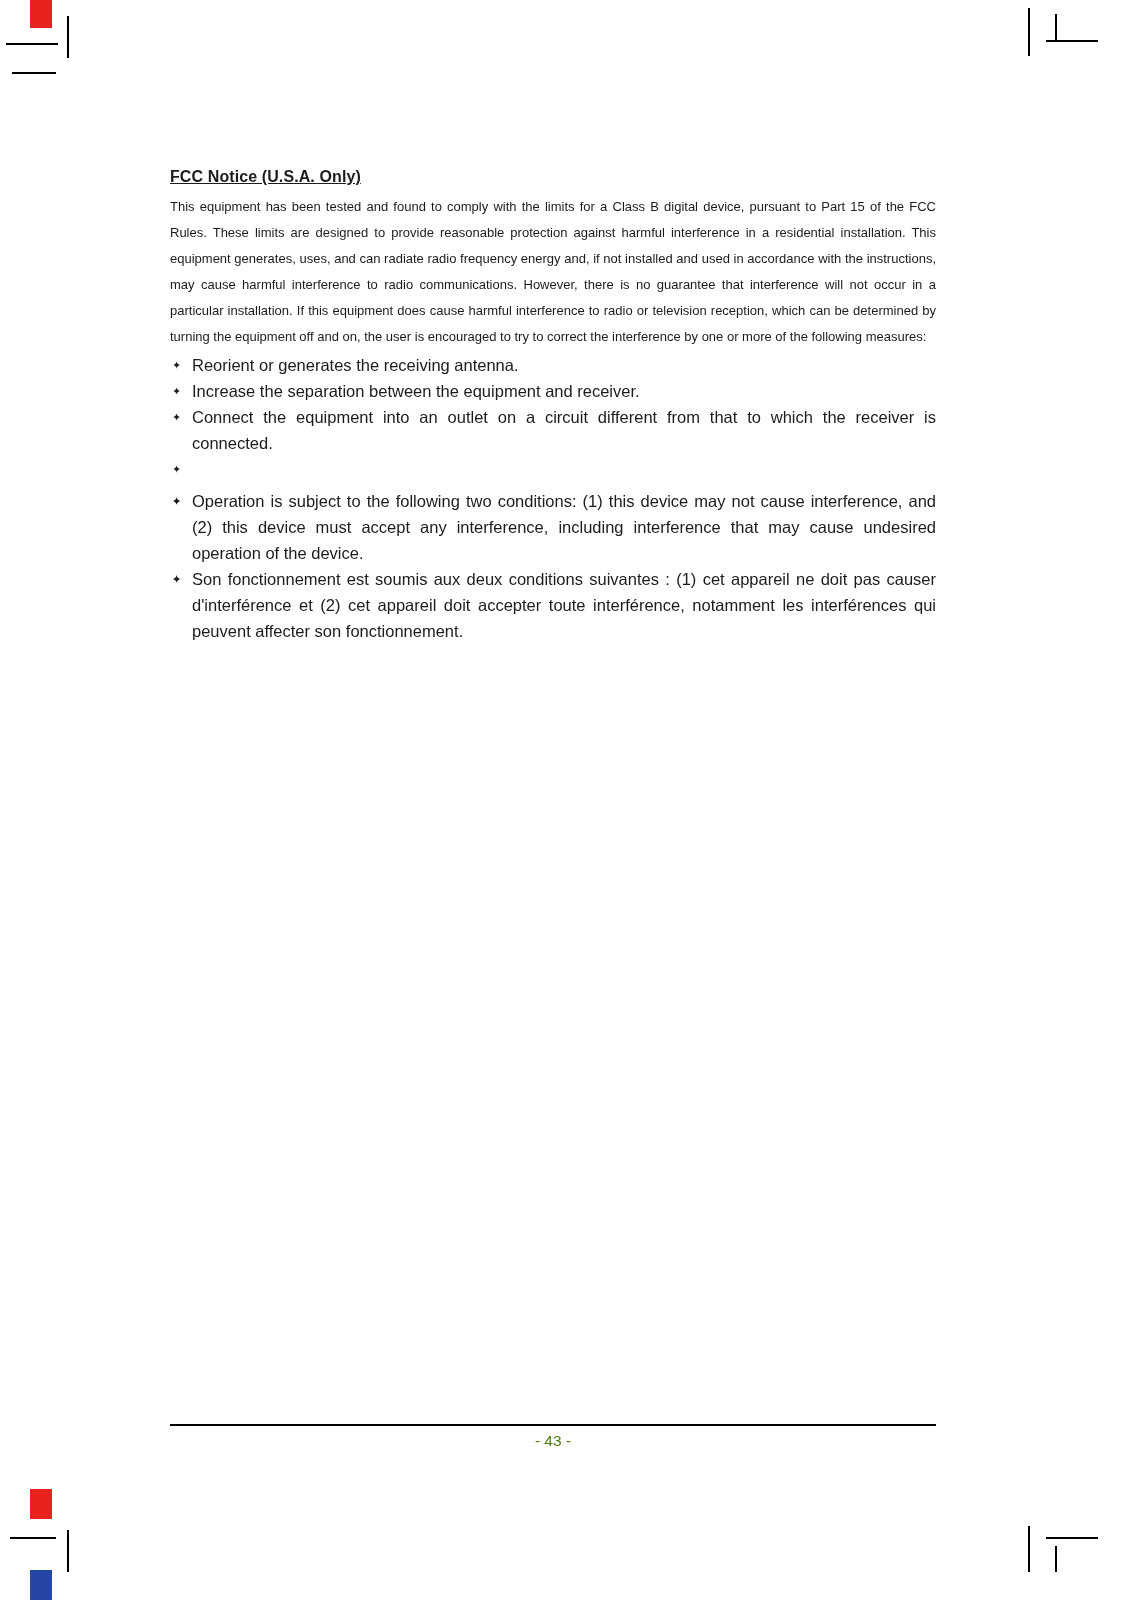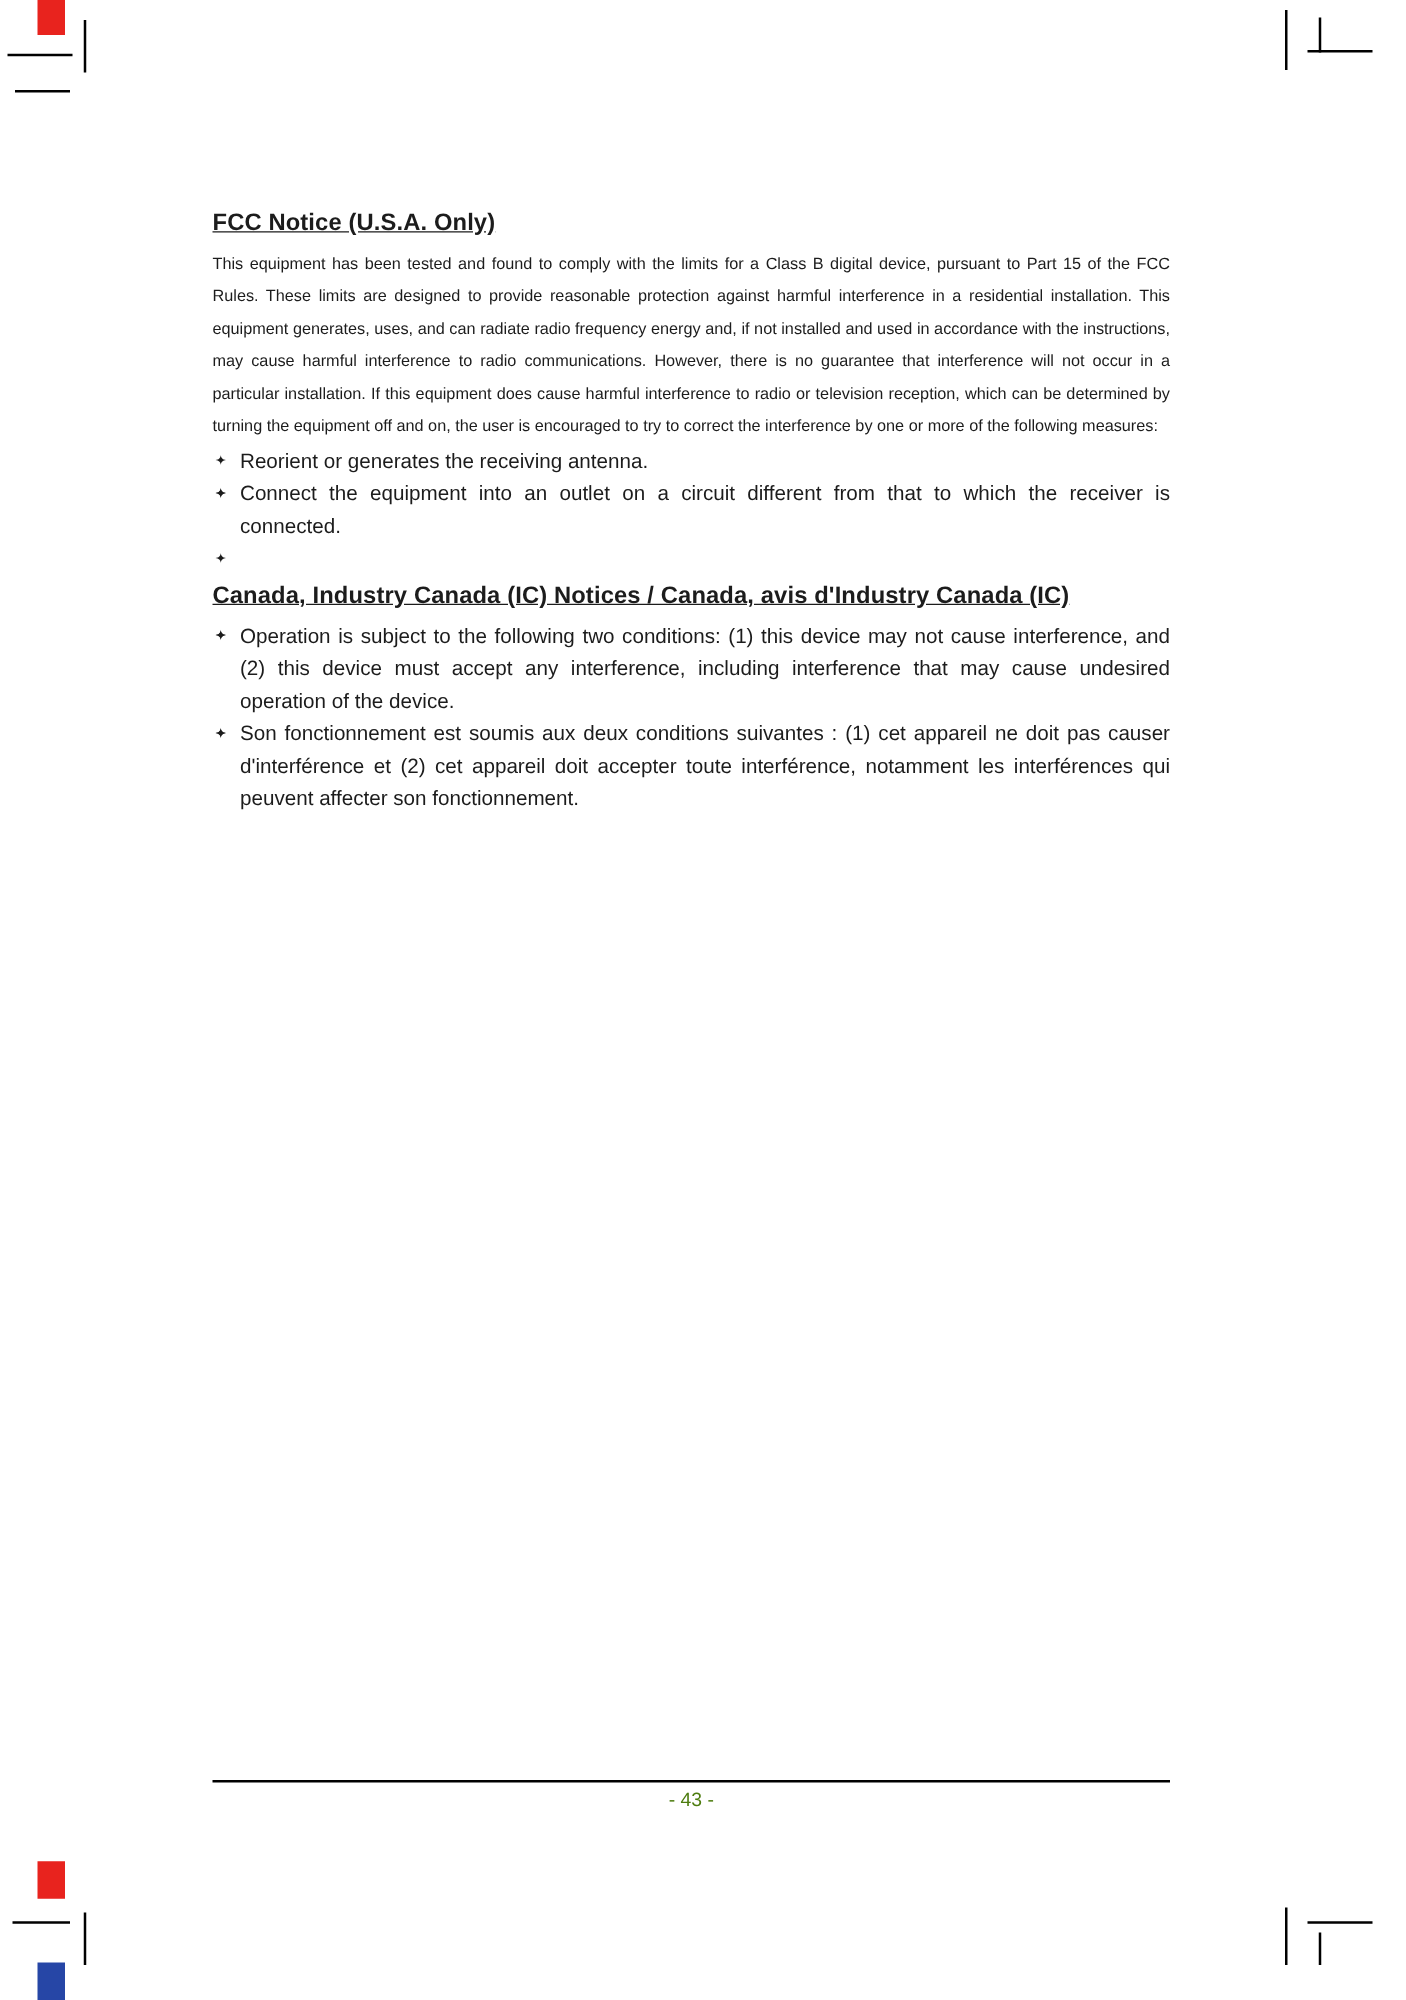--- a/index.html
+++ b/index.html
@@ -19,21 +19,21 @@
   .mark{position:absolute;background:#000;}
   .swatch{position:absolute;width:22px;height:30px;}
   .swatch.red{background:var(--mark-red);}
   .swatch.blue{background:var(--mark-blue);}
   
   .content{
     position:absolute;
     left:170px;top:168px;width:766px;
   }
   .heading{
-    font-size:19px;
+    font-size:16px;
     font-weight:bold;
     text-decoration:underline;
     margin:0 0 8px 0;
     letter-spacing:0.1px;
   }
   .bodytext{
     font-size:13px;
     line-height:26px;
     text-align:justify;
     margin:0;
@@ -101,33 +101,33 @@
     <section>
       <h2 class="heading">FCC Notice (U.S.A. Only)</h2>
       <p class="bodytext">This equipment has been tested and found to comply with the limits for a Class B digital device, pursuant to Part 15 of the FCC Rules. These limits are designed to provide reasonable protection against harmful interference in a residential installation. This equipment generates, uses, and can radiate radio frequency energy and, if not installed and used in accordance with the instructions, may cause harmful interference to radio communications. However, there is no guarantee that interference will not occur in a particular installation. If this equipment does cause harmful interference to radio or television reception, which can be determined by turning the equipment off and on, the user is encouraged to try to correct the interference by one or more of the following measures:</p>
       <ul class="bullets">
         <li>
           <span class="marker">✦</span>
           <span>Reorient or generates the receiving antenna.</span>
         </li>
         <li>
           <span class="marker">✦</span>
+          <span>Increase the separation between the equipment and receiver.</span>
         </li>
         <li>
           <span class="marker">✦</span>
           <span>Connect the equipment into an outlet on a circuit different from that to which the receiver is connected.</span>
         </li>
         <li>
           <span class="marker">✦</span>
         </li>
       </ul>
     </section>
 
     <section class="section-gap">
-      <h2 class="heading">Canada, Industry Canada (IC) Notices / Canada, avis d'Industry Canada (IC)</h2>
       <ul class="bullets">
         <li>
           <span class="marker">✦</span>
         </li>
         <li>
           <span class="marker">✦</span>
           <span>Operation is subject to the following two conditions: (1) this device may not cause interference, and (2) this device must accept any interference, including interference that may cause undesired operation of the device.</span>
         </li>
         <li>
           <span class="marker">✦</span>

